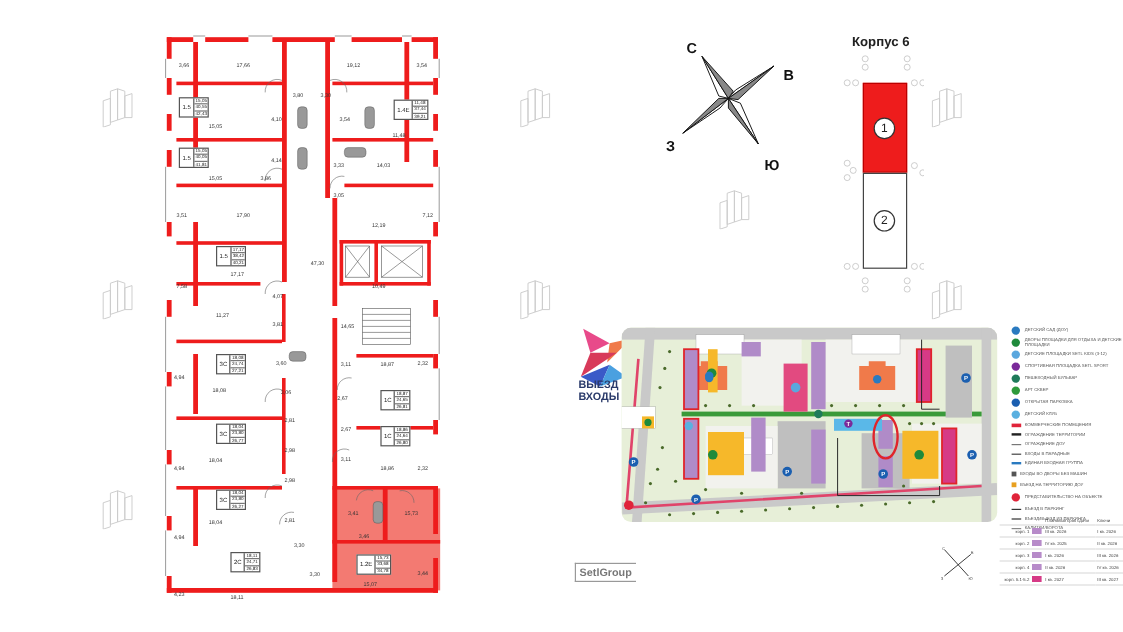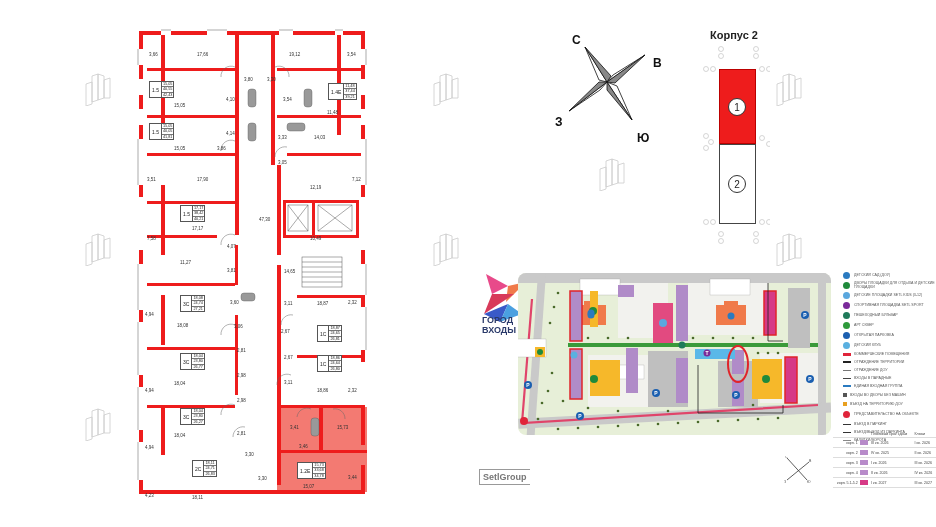--- a/index.html
+++ b/index.html
@@ -381,21 +381,21 @@
       <polygon points="52,52 14,81 45,60" fill="#fff"></polygon>
       <polygon points="52,52 14,81 44,52" fill="#888"></polygon>
     </g>
   </svg>
   <div class="compass-letter" style="left:17px;top:3px;">С</div>
   <div class="compass-letter" style="left:98px;top:26px;">В</div>
   <div class="compass-letter" style="left:0px;top:85px;">З</div>
   <div class="compass-letter" style="left:82px;top:101px;">Ю</div>
 </div>
 
-<div id="korpus-title">Корпус 2</div>
+<div id="korpus-title">Корпус 6</div>
 <svg class="abs" style="left:700px;top:44px;" width="70" height="200" viewBox="0 0 70 200">
   <g fill="none" stroke="#bbb" stroke-width="0.6">
     <circle cx="21" cy="5" r="2.5"></circle>
       <circle cx="21" cy="12" r="2.5"></circle>
       <circle cx="56" cy="5" r="2.5"></circle>
       <circle cx="56" cy="12" r="2.5"></circle>
     <circle cx="6" cy="25" r="2.5"></circle>
       <circle cx="13" cy="25" r="2.5"></circle>
       <circle cx="62" cy="25" r="2.5"></circle>
       <circle cx="69" cy="25" r="2.5"></circle>
@@ -422,21 +422,21 @@
 </div>
 
 <svg id="logo" viewBox="0 0 52 70">
   <polygon points="8,2 30,14 14,22" fill="#e84a8a"></polygon>
   <polygon points="30,14 48,10 28,30" fill="#f07a4a"></polygon>
   <polygon points="14,22 36,22 6,42" fill="#d83a5a"></polygon>
   <polygon points="6,42 30,32 22,50" fill="#3a5ac8"></polygon>
   <polygon points="30,32 44,42 22,50" fill="#4aa0e0"></polygon>
 </svg>
 <div id="logo-text">
-  <div>ГОРОД</div>
+  <div>ВЫЕЗД</div>
   <div>ВХОДЫ</div>
 </div>
 
 <div id="site-map">
   <svg width="313" height="162" viewBox="0 0 313 162" style="position:absolute;left:0;top:0;">
 
     <rect x="0" y="0" width="313" height="10" fill="#c9c9c9"></rect>
     <rect x="20" y="0" width="8" height="162" fill="#c9c9c9" transform="skewX(-4)"></rect>
     <rect x="300" y="0" width="8" height="162" fill="#c9c9c9"></rect>
     <rect x="0" y="138" width="313" height="10" fill="#c9c9c9" transform="rotate(-3 150 140)"></rect>

